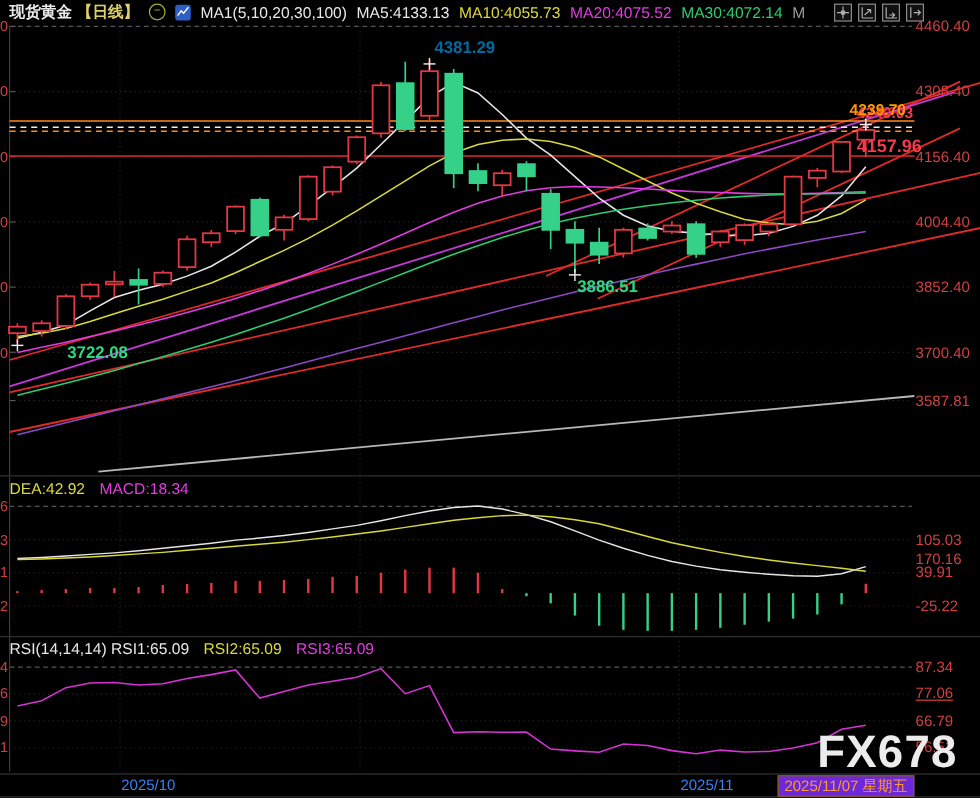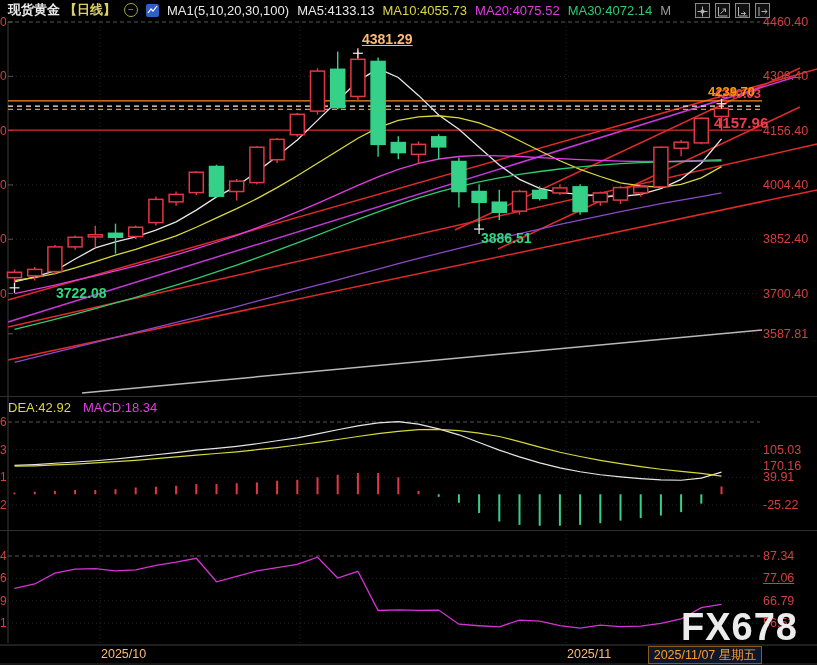--- a/index.html
+++ b/index.html
@@ -14,23 +14,23 @@
           border:1px solid #a8a83a;border-radius:50%;color:#a8a83a;font-size:10px;}
   .chart-ic{display:inline-block;width:13px;height:13px;background:#2f5fc4;border-radius:2px;}
   .ma-set{color:#e8e8e8;}
   .toolbar{position:absolute;right:47px;top:3px;display:flex;gap:5px;z-index:5;}
   .tool-btn{width:13px;height:13px;border:1px solid #8a8a8a;background:#101010;box-sizing:content-box;}
   .axis-label{position:absolute;left:763px;font-size:12.5px;color:#d24040;z-index:3;line-height:14px;}
   .frag{position:absolute;left:0px;font-size:12px;color:#d24040;z-index:3;line-height:14px;}
   .ann{position:absolute;font-weight:bold;z-index:3;white-space:nowrap;}
   .panel-label{position:absolute;z-index:3;font-size:13px;display:flex;gap:12px;white-space:nowrap;}
   .lbl-white{color:#e8e8e8;} .lbl-yellow{color:#dcd93f;} .lbl-magenta{color:#e23ce2;}
-  .time-label{position:absolute;top:647px;font-size:12.5px;color:#fdba74;z-index:3;text-align:center;}
+  .time-label{position:absolute;top:647px;font-size:12.5px;color:#3b82f6;z-index:3;text-align:center;}
   .date-box{position:absolute;top:646px;left:648px;width:112px;height:16px;border:1px solid #8a5a1a;
-            color:#ff9a2e;font-size:12.5px;text-align:center;line-height:16px;z-index:3;background:#0f172a;}
+            color:#ff9a2e;font-size:12.5px;text-align:center;line-height:16px;z-index:3;background:#6d28d9;}
   .watermark{position:absolute;left:681px;top:606px;font-size:38px;font-weight:bold;color:#ececec;
              z-index:6;letter-spacing:1px;}
 </style>
 </head>
 <body>
 
 <div class="root">
 
   <svg id="chart-svg" width="817" height="665">
       <g>
@@ -250,30 +250,35 @@
         <path d="M2.5 2v9M2.5 11h9M5 8.5h4.5M7.5 6.5l2 2-2 2"></path>
       </svg>
     </div>
     <div class="tool-btn">
       <svg width="13" height="13" viewBox="0 0 13 13" stroke="#b0b0b0" fill="none" stroke-width="1">
         <path d="M3 2v9M5.5 6.5H11M8.8 4.3l2.2 2.2-2.2 2.2"></path>
       </svg>
     </div>
   </div>
 
-  <span class="ann" style="left:362px;top:31px;font-size:14px;color:#fdba74;text-decoration:underline;">4381.29</span>
+  <span class="ann" style="left:362px;top:31px;font-size:14px;color:#0369a1;">4381.29</span>
   <span class="ann" style="left:56px;top:285px;font-size:14px;color:#2bd97e;">3722.08</span>
   <span class="ann" style="left:481px;top:230px;font-size:14px;color:#2bd97e;">3886.51</span>
   <span class="ann" style="left:714px;top:86px;font-size:13px;color:#f23c4c;">4240.03</span>
   <span class="ann" style="left:708px;top:84px;font-size:13px;color:#ff9900;text-align:center;">4239.70</span>
   <span class="ann" style="left:714px;top:114px;font-size:15px;color:#f23c4c;">4157.96</span>
 
   <div class="panel-label" style="left:8px;top:400px;">
     <span class="lbl-yellow">DEA:42.92</span>
     <span class="lbl-magenta">MACD:18.34</span>
+  </div>
+  <div class="panel-label" style="left:8px;top:533px;">
+    <span class="lbl-white">RSI(14,14,14) RSI1:65.09</span>
+    <span class="lbl-yellow">RSI2:65.09</span>
+    <span class="lbl-magenta">RSI3:65.09</span>
   </div>
 
   <span class="time-label" style="left:101px;">2025/10</span>
   <span class="time-label" style="left:567px;">2025/11</span>
   <span class="date-box">2025/11/07 星期五</span>
 
   <span class="watermark">FX678</span>
 <span class="axis-label" style="top: 15px;">4460.40</span>
     <span class="axis-label" style="top: 69.3129px;">4308.40</span>
     <span class="axis-label" style="top: 123.626px;">4156.40</span>

